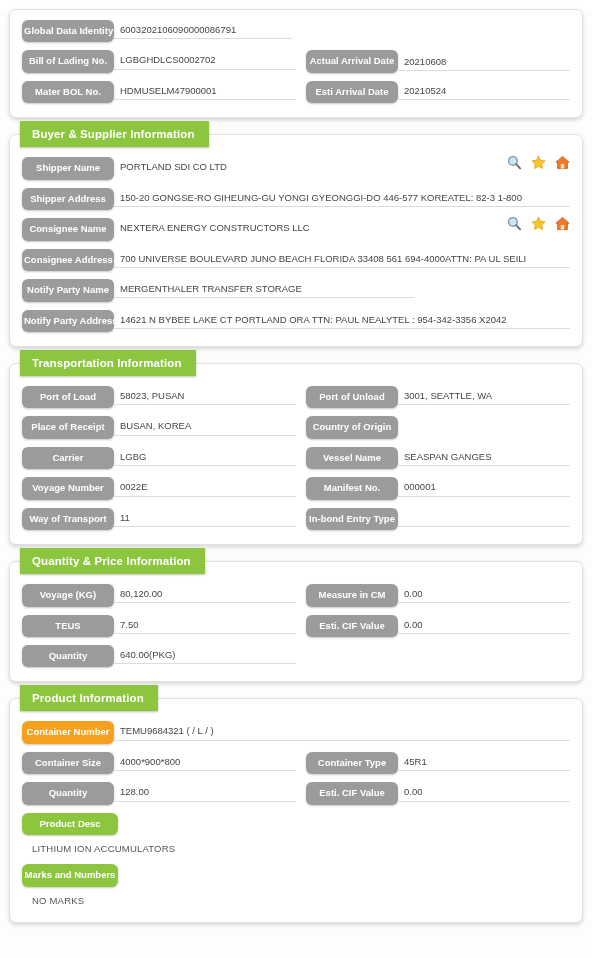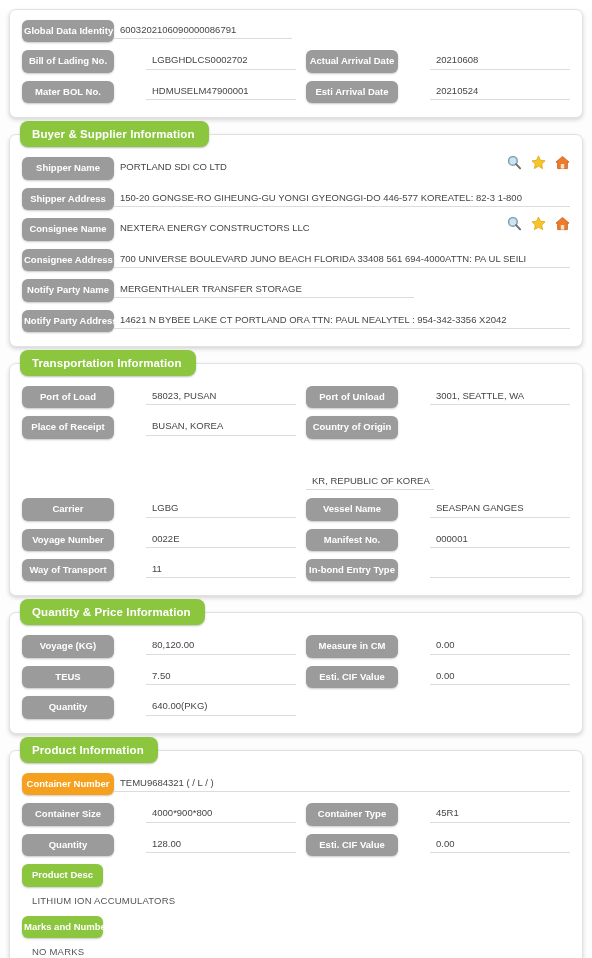--- a/index.html
+++ b/index.html
@@ -35,39 +35,39 @@
   
   .section-tab {
     position: absolute;
     top: -14px;
     left: 10px;
     background: #8cc63f;
     color: #ffffff;
     font-size: 11.5px;
     font-weight: bold;
     padding: 7px 14px 7px 12px;
-    border-radius: 8px;
+    border-radius: 0;
     box-shadow: 0 1px 2px rgba(0,0,0,0.25);
     letter-spacing: 0.1px;
     white-space: nowrap;
   }
 
   
   .row {
     display: flex;
     align-items: flex-start;
     margin-bottom: 8px;
   }
   .row:last-child { margin-bottom: 2px; }
 
   .field {
     display: flex;
     align-items: flex-start;
   }
-  .field.half { width: 50%; gap: 32px; }
+  .field.half { width: 50%; }
   .field.full { width: 100%; }
 
   .pill {
     flex: 0 0 auto;
     width: 92px;
     background: #9b9b9b;
     color: #ffffff;
     font-size: 9.5px;
     font-weight: bold;
     text-align: center;
@@ -106,40 +106,40 @@
   .icons svg { display: block; }
 
   .freetext {
     font-size: 9.5px;
     color: #555555;
     padding: 8px 0 4px 10px;
     letter-spacing: 0.2px;
   }
 
   .labelblock { margin-top: 6px; }
-  .labelblock .pill { display: inline-block; width: 81px; }
+  .labelblock .pill { display: inline-block; width: 96px; }
 </style>
 </head>
 <body>
 
 <div class="page">
 
   <div class="card" style="margin-top:9px;">
     <div class="row">
       <div class="field full">
         <div class="pill">Global Data Identity</div>
         <div class="value narrow">6003202106090000086791</div>
       </div>
     </div>
     <div class="row">
       <div class="field half">
         <div class="pill">Bill of Lading No.</div>
         <div class="value">LGBGHDLCS0002702</div>
       </div>
-      <div class="field half" style="padding-left:10px;">
+      <div class="field half" style="padding-left:10px;align-items:center;">
         <div class="pill">Actual Arrival Date</div>
         <div class="value">20210608</div>
       </div>
     </div>
     <div class="row">
       <div class="field half">
         <div class="pill">Mater BOL No.</div>
         <div class="value">HDMUSELM47900001</div>
       </div>
       <div class="field half" style="padding-left:10px;">
@@ -247,21 +247,20 @@
       </div>
     </div>
 
     <div class="row">
       <div class="field half">
         <div class="pill">Place of Receipt</div>
         <div class="value">BUSAN, KOREA</div>
       </div>
       <div class="field half" style="padding-left:10px;flex-direction:column;">
         <div class="pill">Country of Origin</div>
-        <div class="value">KR, REPUBLIC OF KOREA</div>
       </div>
     </div>
 
     <div class="row">
       <div class="field half">
         <div class="pill">Carrier</div>
         <div class="value">LGBG</div>
       </div>
       <div class="field half" style="padding-left:10px;">
         <div class="pill">Vessel Name</div>

